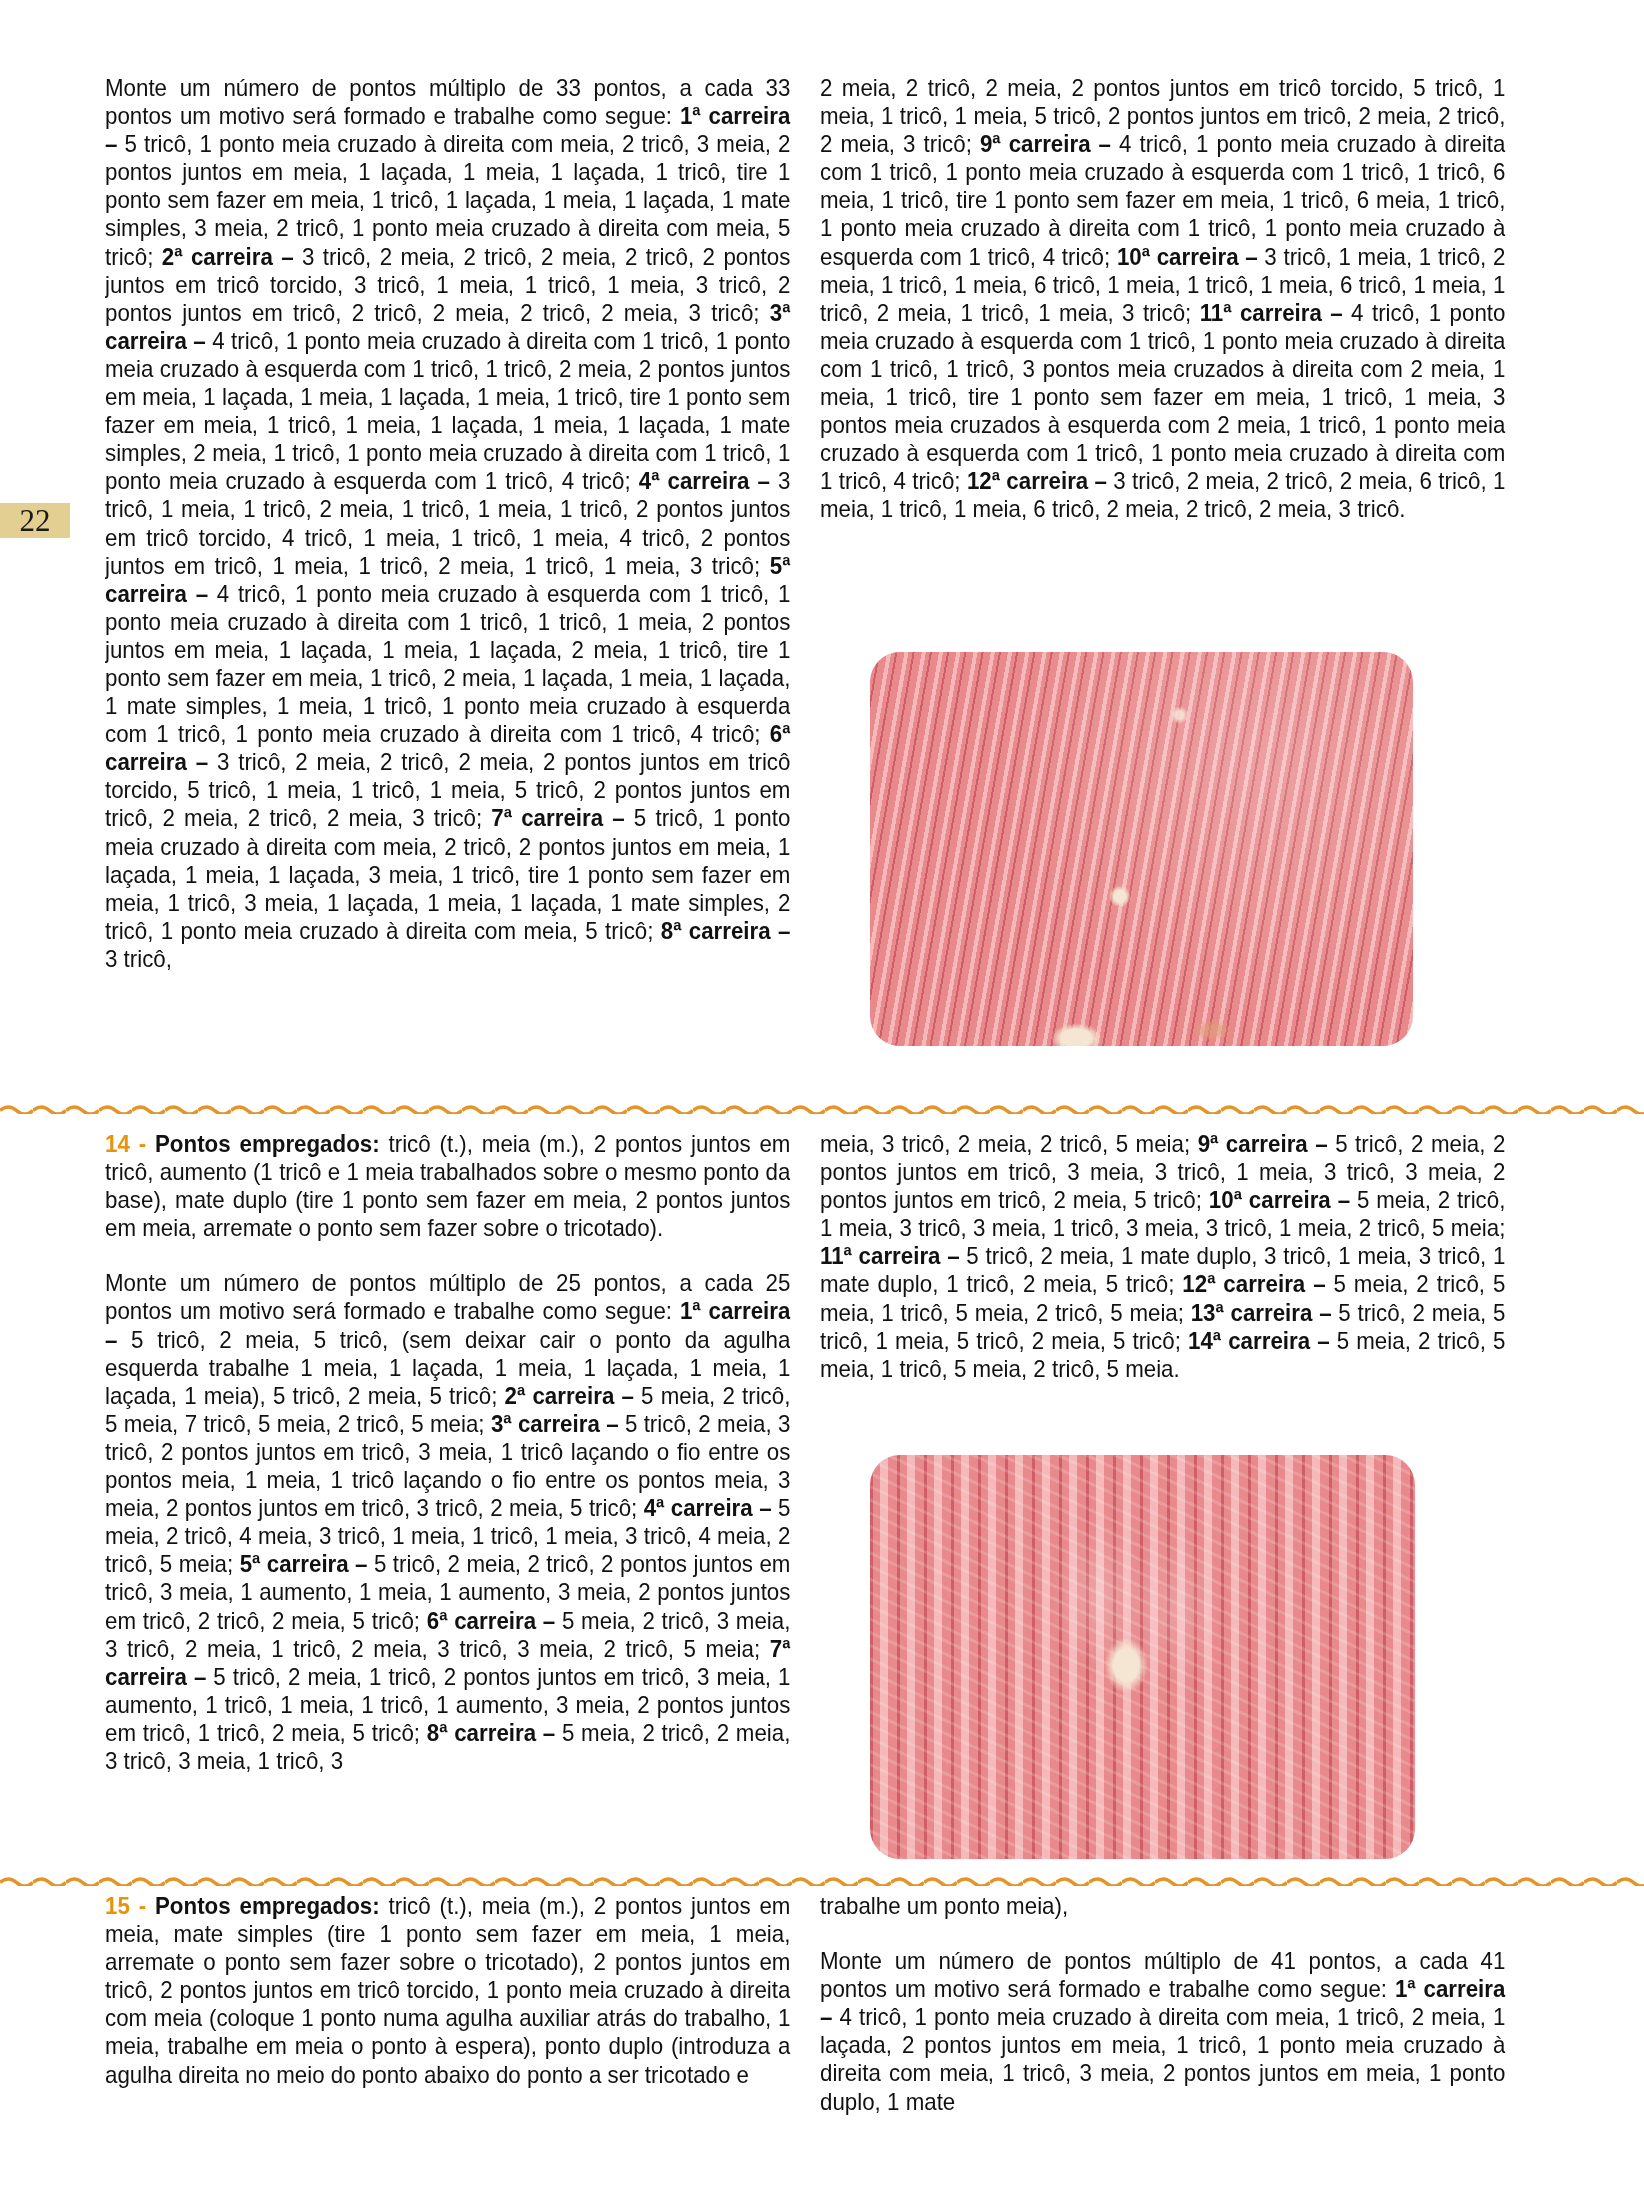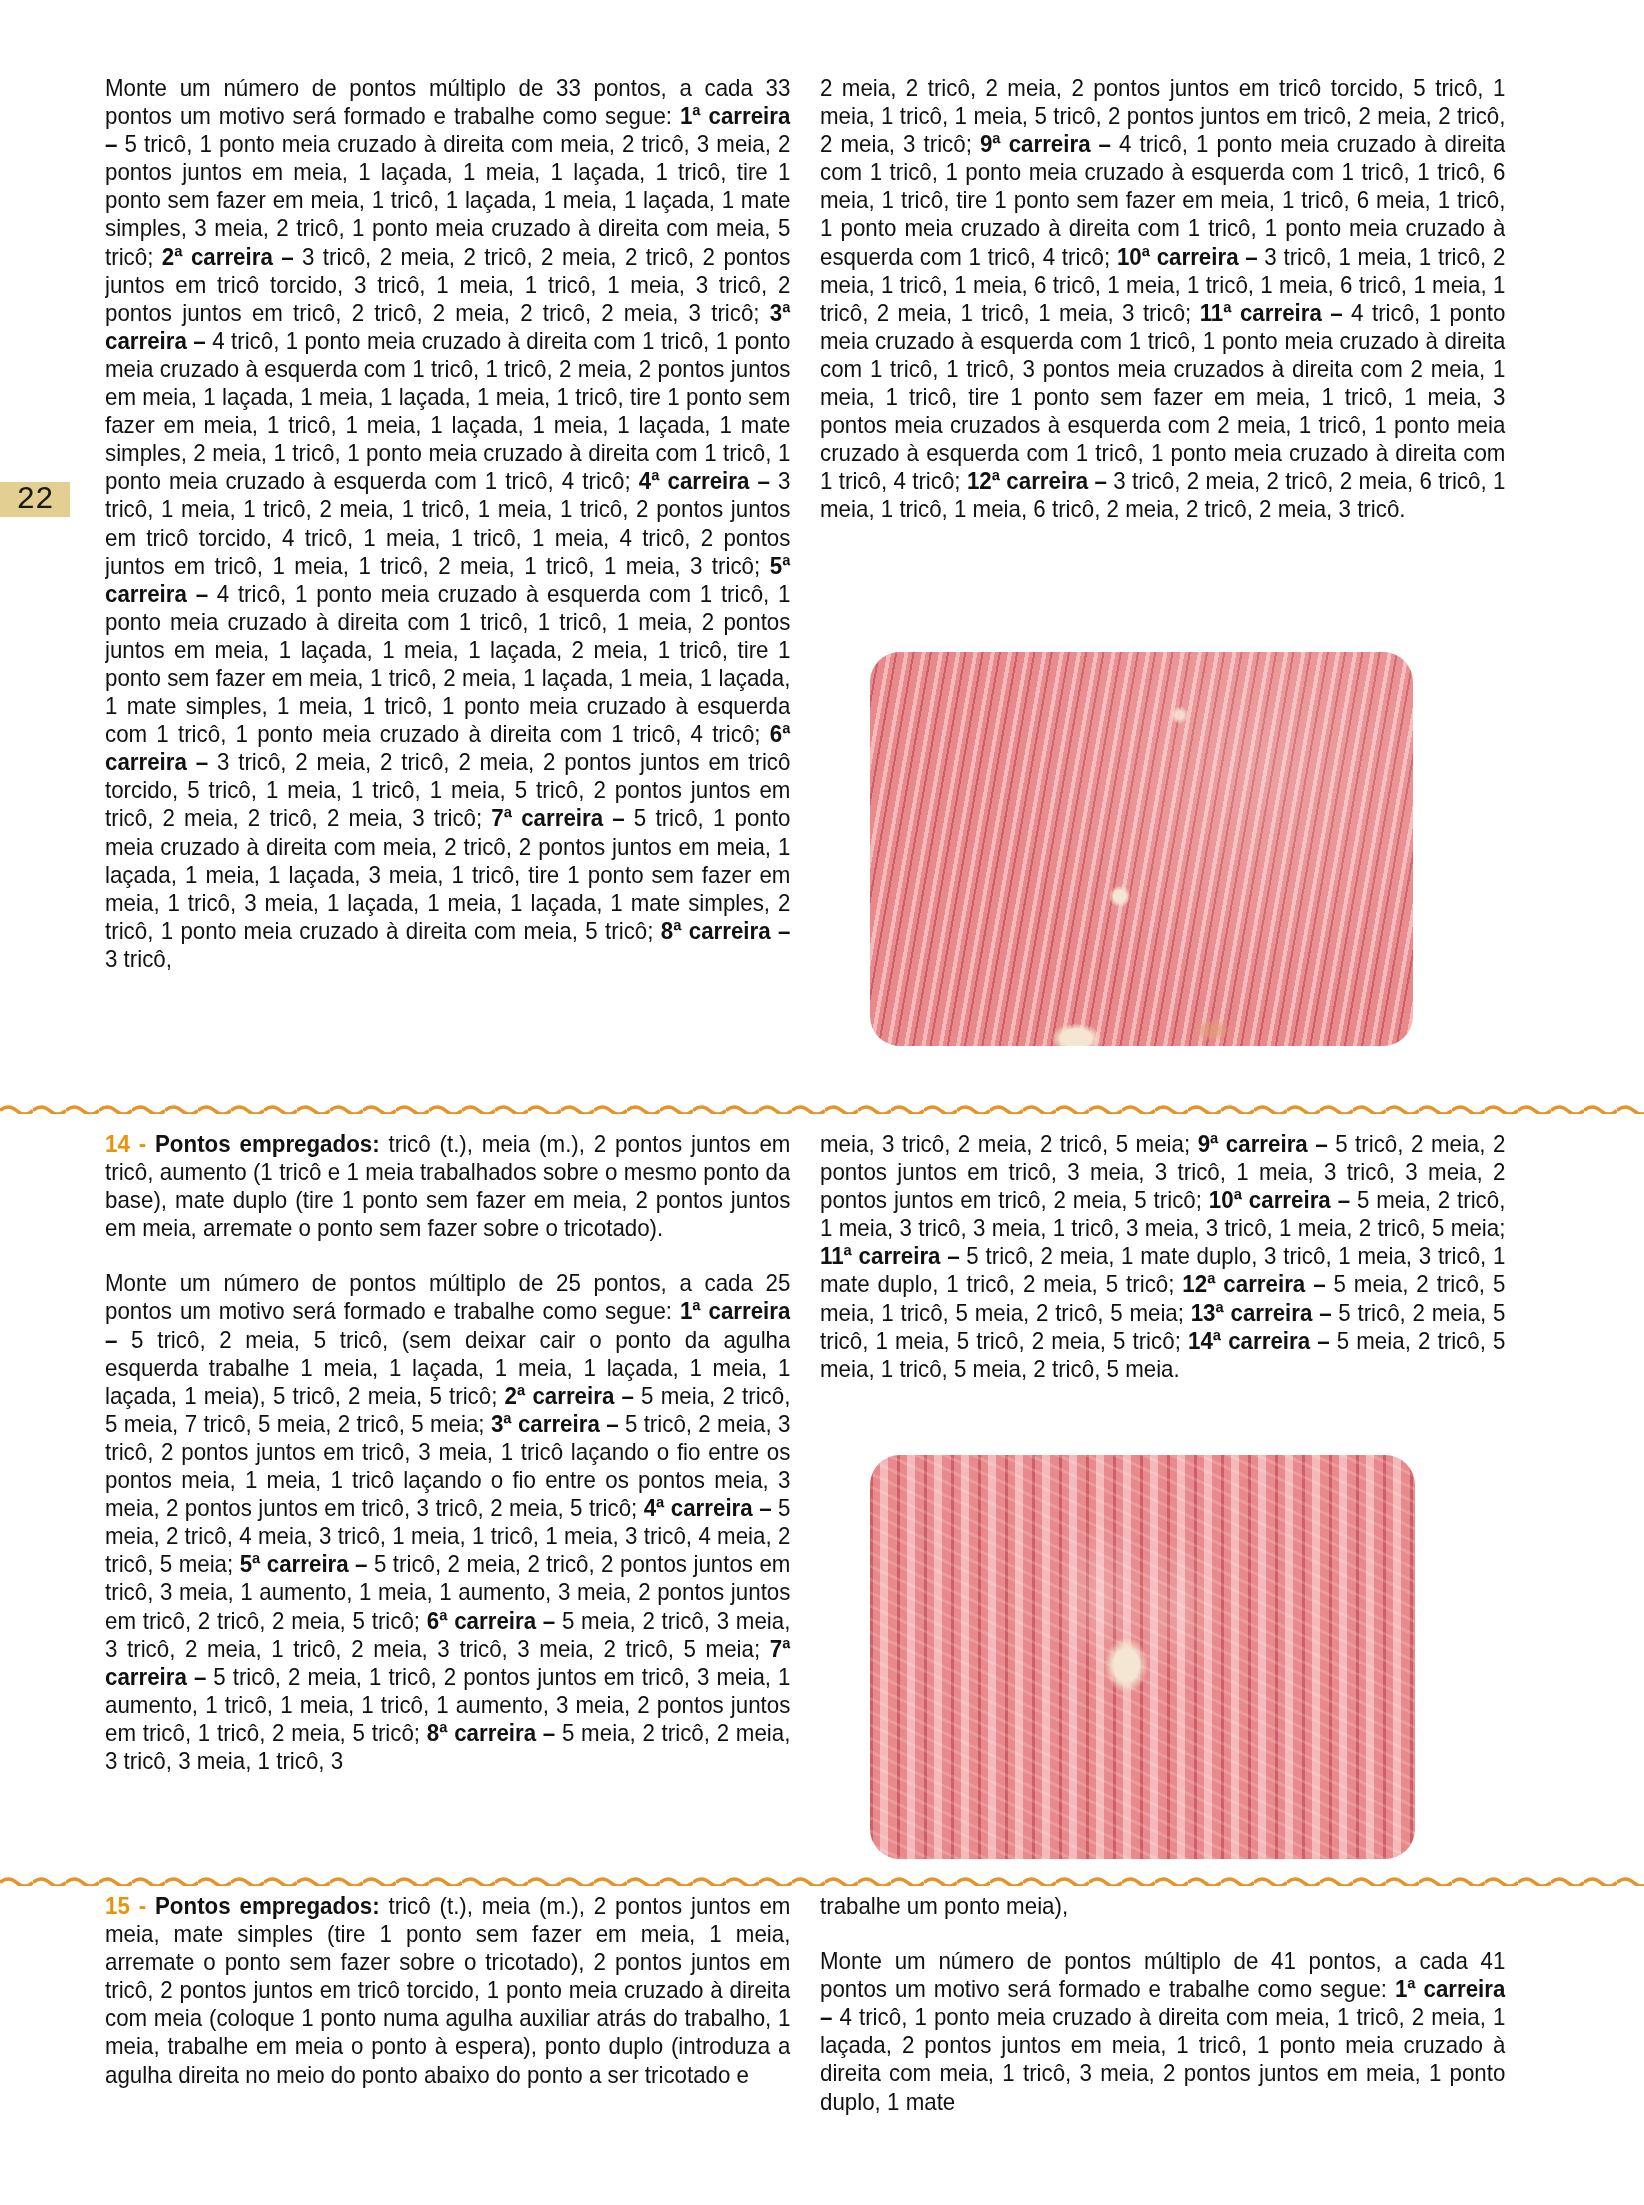--- a/index.html
+++ b/index.html
@@ -21,24 +21,24 @@
   .accent{color:var(--accent-orange,#e8930c);font-weight:bold;}
 
   .b1l{left:105px;top:74px;height:1022px;}
   .b1r{left:820px;top:74px;height:578px;}
   .b2l{left:105px;top:1130px;height:740px;}
   .b2r{left:820px;top:1130px;height:322px;}
   .b3l{left:105px;top:1892px;height:300px;}
   .b3r{left:820px;top:1892px;height:300px;}
 
   .page-tab{
-    position:absolute;left:0;top:482px;width:70px;height:35px;
+    position:absolute;left:0;top:503px;width:70px;height:35px;
     background:var(--page-tab-bg,#e3cf92);
     display:flex;align-items:center;justify-content:center;
-    font-family:Liberation Mono, monospace;font-size:31px;color:#1a1a1a;
+    font-family:Liberation Serif, serif;font-size:31px;color:#1a1a1a;
   }
 
   .wave{position:absolute;left:0;display:block;}
   .wave1{top:1100px;}
   .wave2{top:1872px;}
   .wave-path{stroke:var(--wave-orange,#e5942a);}
 
   .knit{
     position:absolute;border-radius:30px;
     background-color:var(--knit-base,#e8898b);

